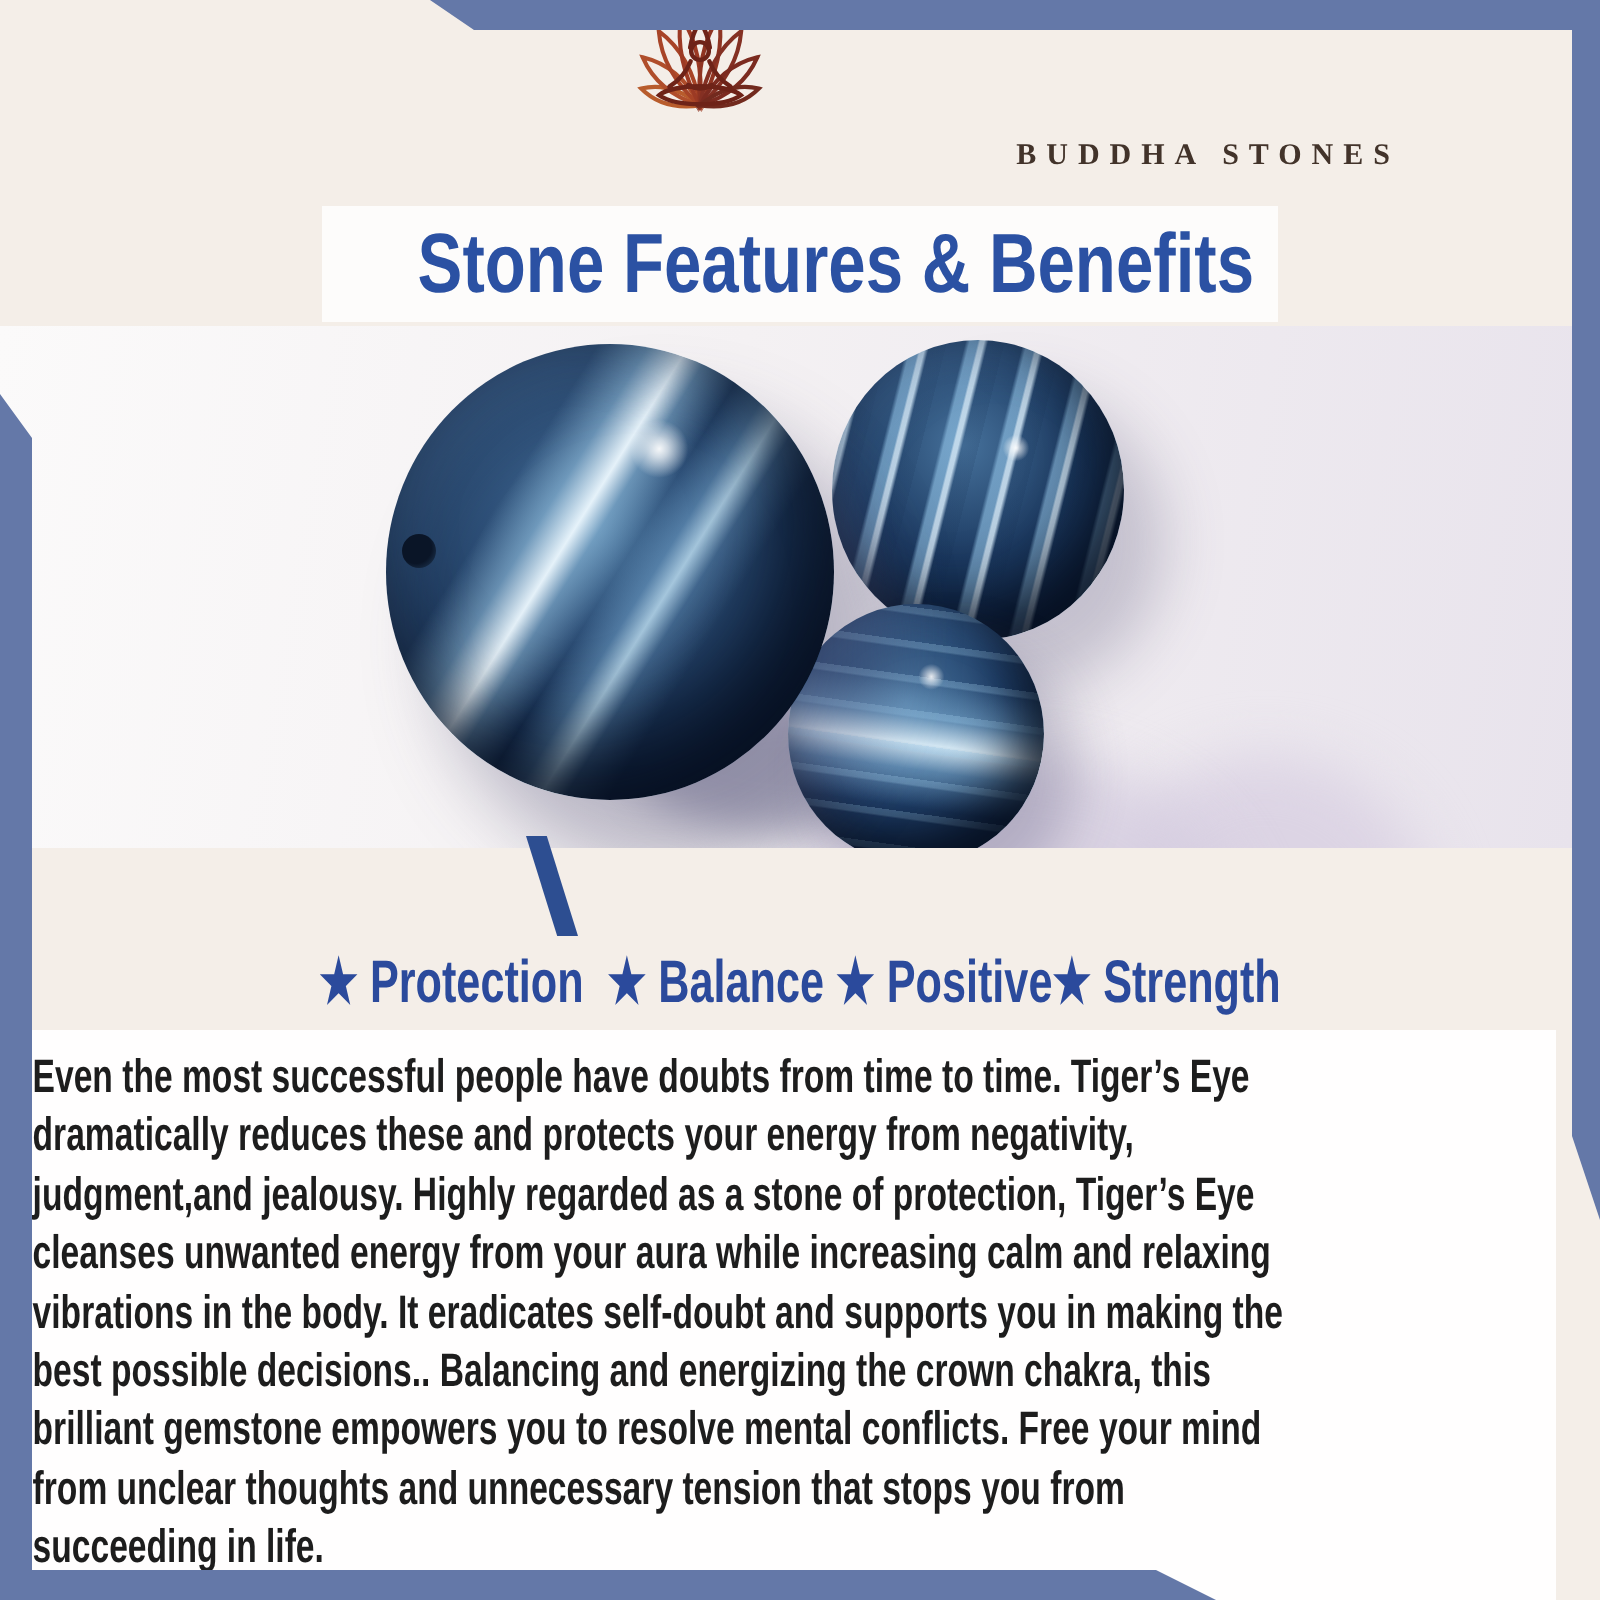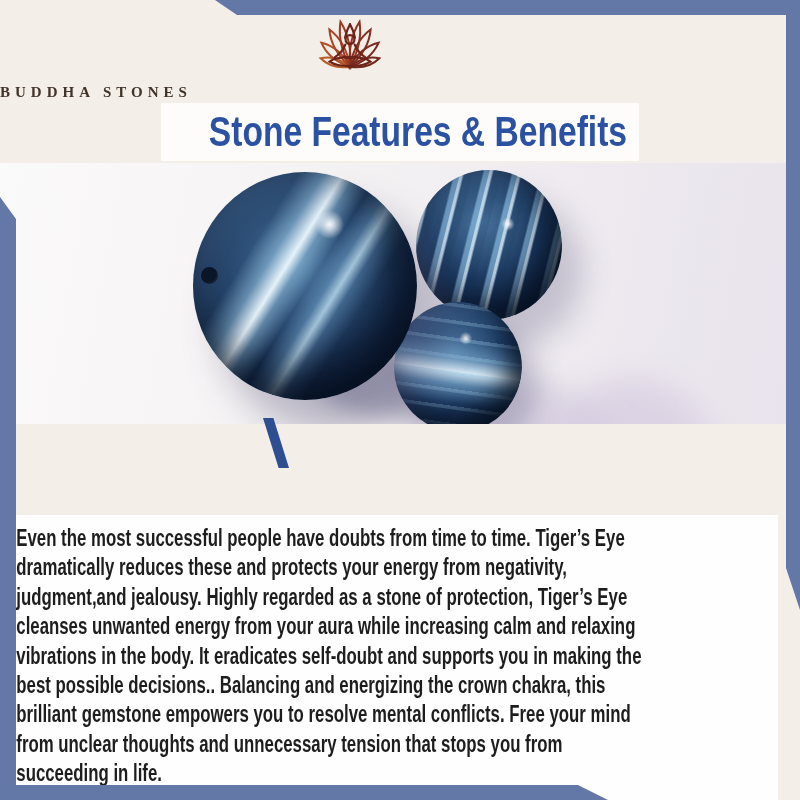--- a/index.html
+++ b/index.html
@@ -1,20 +1,20 @@
 <!DOCTYPE html>
 <html><head>
 <meta charset="utf-8">
 <style>
   html,body{margin:0;padding:0;}
   body{font-family:"Liberation Sans",sans-serif;background:#ddd;}
   #stage{position:relative;width:800px;height:800px;background:#f4eee8;overflow:hidden;}
 
   
-  .logo-wrap{position:absolute;left:0;top:14px;width:700px;text-align:left;}
+  .logo-wrap{position:absolute;left:0;top:0;width:700px;text-align:right;}
   .logo-svg{display:block;margin:0 auto;width:168px;height:68px;}
   .brand-name{margin-top:2px;font-family:"Liberation Serif",serif;font-size:15px;font-weight:600;
               letter-spacing:5px;color:#42332a;}
 
   
   .title-band{position:absolute;left:161px;top:103px;width:478px;height:58px;background:#fdfcfb;}
   .title-text{width:100%;height:58px;line-height:58px;text-align:center;font-size:42px;font-weight:bold;
               color:#2b51a3;transform:scaleX(0.80);transform-origin:50% 50%;white-space:nowrap;}
 
   
@@ -118,20 +118,23 @@
     <div class="blob b2"></div>
     <div class="sphere medium"></div>
     <div class="sphere small"></div>
     <div class="sphere large">
       <div class="bead-hole"></div>
     </div>
   </div>
 
   <div class="stone-banner-sliver"></div>
 
+  <div class="benefits-row">
+    <div class="benefits-text">★ Protection  ★ Balance ★ Positive★ Strength</div>
+  </div>
 
   <div class="desc-panel">
     <p class="desc-text">Even the most successful people have doubts from time to time. Tiger’s Eye
 dramatically reduces these and protects your energy from negativity,
 judgment,and jealousy. Highly regarded as a stone of protection, Tiger’s Eye
 cleanses unwanted energy from your aura while increasing calm and relaxing
 vibrations in the body. It eradicates self-doubt and supports you in making the
 best possible decisions.. Balancing and energizing the crown chakra, this
 brilliant gemstone empowers you to resolve mental conflicts. Free your mind
 from unclear thoughts and unnecessary tension that stops you from

